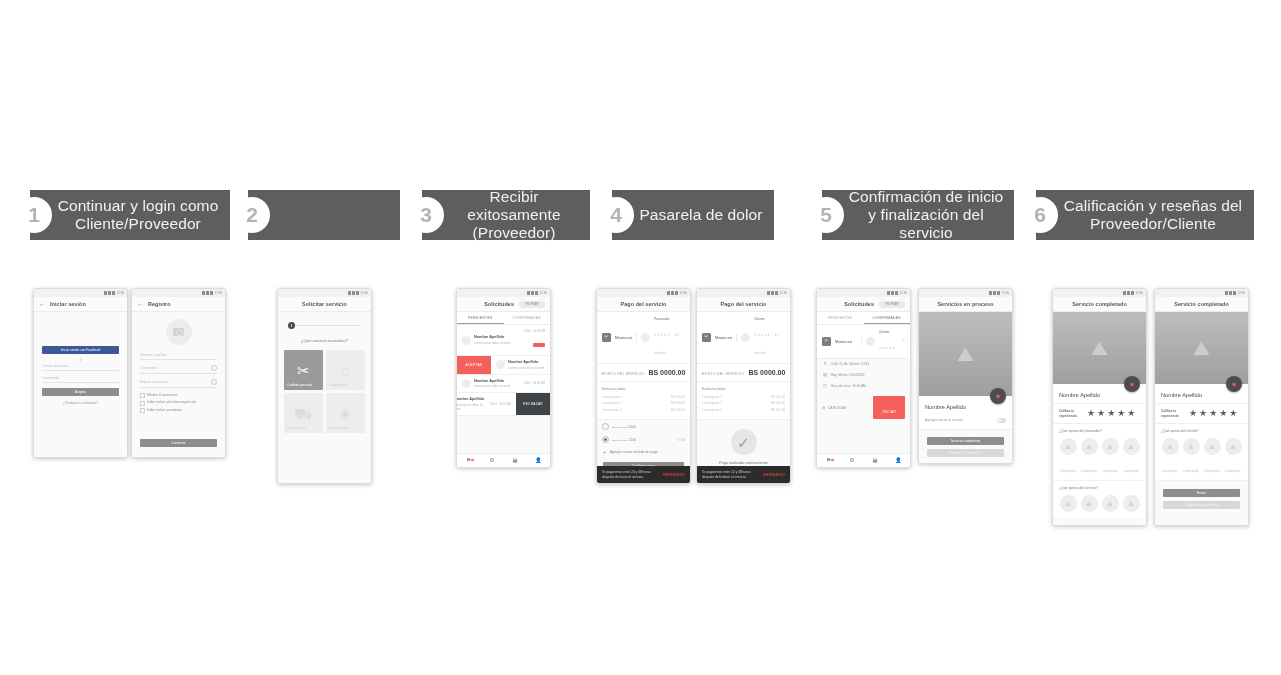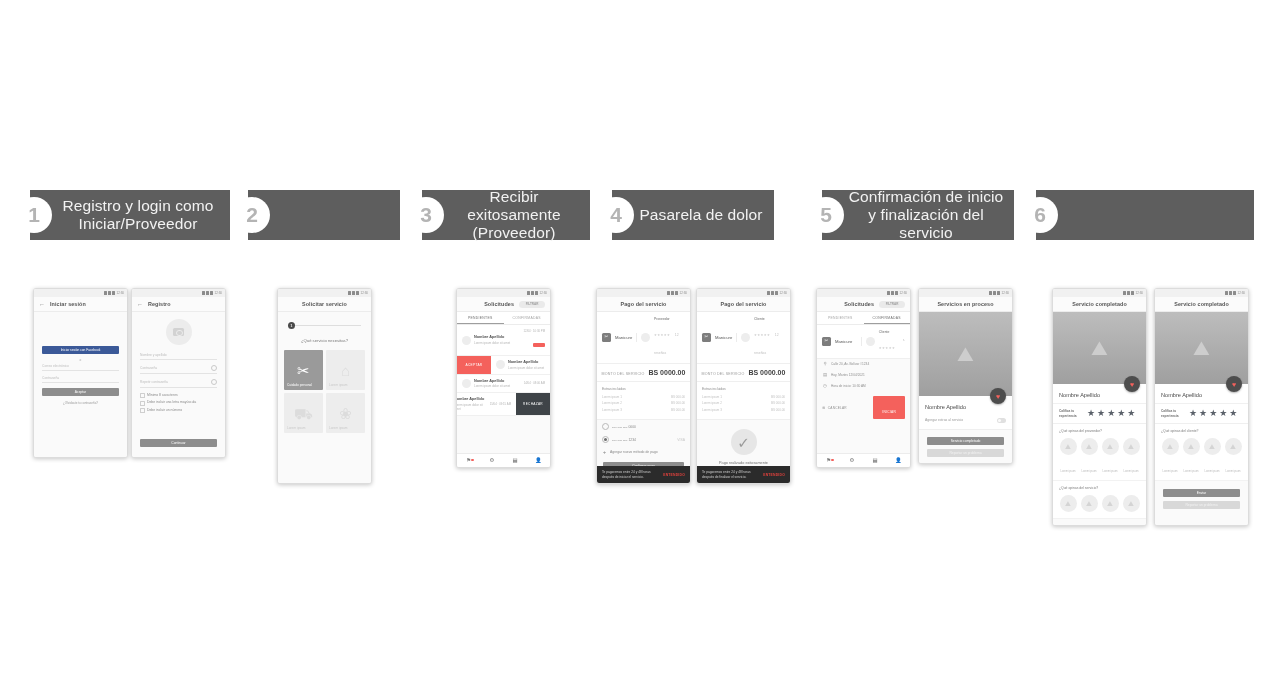--- a/index.html
+++ b/index.html
@@ -174,39 +174,40 @@
   .opt .circ{width:17px;height:17px;border-radius:50%;background:#ededed;margin:0 auto 2.5px;
              display:flex;align-items:center;justify-content:center;color:#d4d4d4;font-size:7px;line-height:1;}
   .opt .ol{font-size:2.6px;color:#b9b9b9;line-height:3.4px;}
 </style>
 </head>
 <body>
 
 <div class="steps">
   <div class="step s1">
     <div class="step-num">1</div>
-    <div class="step-label">Registro y login como Iniciar/Proveedor</div>
+    <div class="step-label">Continuar y login como Cliente/Proveedor</div>
   </div>
   <div class="step s2">
     <div class="step-num">2</div>
   </div>
   <div class="step s3">
     <div class="step-num">3</div>
     <div class="step-label">Recibir exitosamente (Proveedor)</div>
   </div>
   <div class="step s4">
     <div class="step-num">4</div>
     <div class="step-label">Pasarela de dolor</div>
   </div>
   <div class="step s5">
     <div class="step-num">5</div>
     <div class="step-label">Confirmación de inicio y finalización del servicio</div>
   </div>
   <div class="step s6">
     <div class="step-num">6</div>
+    <div class="step-label">Calificación y reseñas del Proveedor/Cliente</div>
   </div>
 </div>
 
 <div class="phone" style="left:33px;top:288px;width:95px;height:170px;">
  <div class="scr">
   <div class="statusbar">
     <span class="sb-ic"></span>
     <span class="sb-ic"></span>
     <span class="sb-ic"></span>
     <span class="sb-t">12:30</span>

